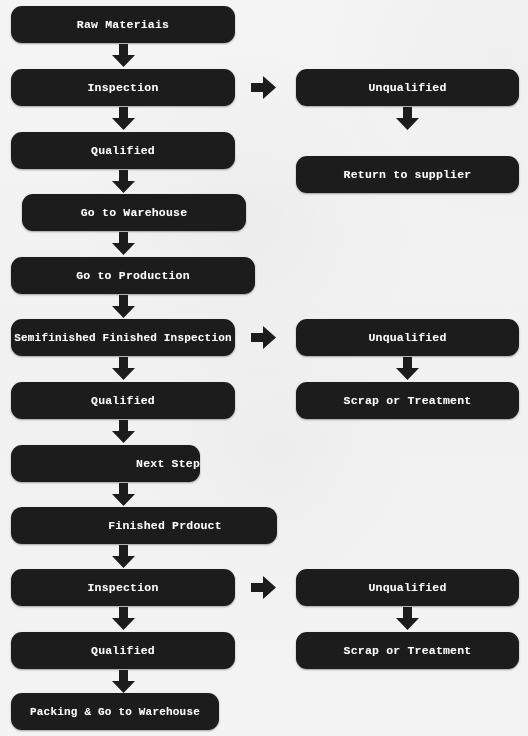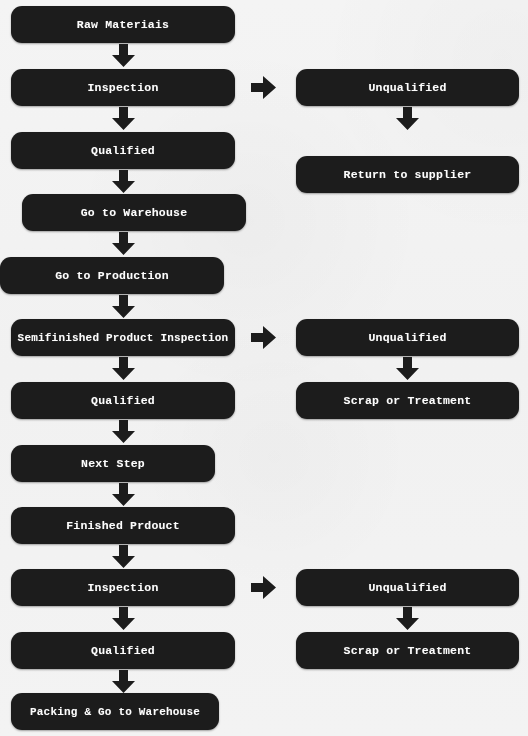--- a/index.html
+++ b/index.html
@@ -89,37 +89,37 @@
   </div>
 
   <div class="node" style="left:11px; top:132px; width:224px; height:37px;">
     <span class="node-label">Qualified</span>
   </div>
 
   <div class="node" style="left:22px; top:194px; width:224px; height:37px;">
     <span class="node-label">Go to Warehouse</span>
   </div>
 
-  <div class="node" style="left:0; top:257px; width:224px; height:37px;">
+  <div class="node" style="left:11px; top:257px; width:244px; height:37px;">
     <span class="node-label">Go to Production</span>
   </div>
 
   <div class="node wide" style="left:11px; top:319px; width:224px; height:37px;">
-    <span class="node-label">Semifinished Product Inspection</span>
+    <span class="node-label">Semifinished Finished Inspection</span>
   </div>
 
   <div class="node" style="left:11px; top:382px; width:224px; height:37px;">
     <span class="node-label">Qualified</span>
   </div>
 
-  <div class="node" style="left:11px; top:445px; width:204px; height:37px;">
+  <div class="node" style="left:11px; top:445px; width:189px; height:37px;justify-content:flex-end;">
     <span class="node-label">Next Step</span>
   </div>
 
-  <div class="node" style="left:11px; top:507px; width:224px; height:37px;">
+  <div class="node" style="left:11px; top:507px; width:224px; height:37px;padding-left:42px;">
     <span class="node-label">Finished Prdouct</span>
   </div>
 
   <div class="node" style="left:11px; top:569px; width:224px; height:37px;">
     <span class="node-label">Inspection</span>
   </div>
 
   <div class="node" style="left:11px; top:632px; width:224px; height:37px;">
     <span class="node-label">Qualified</span>
   </div>

